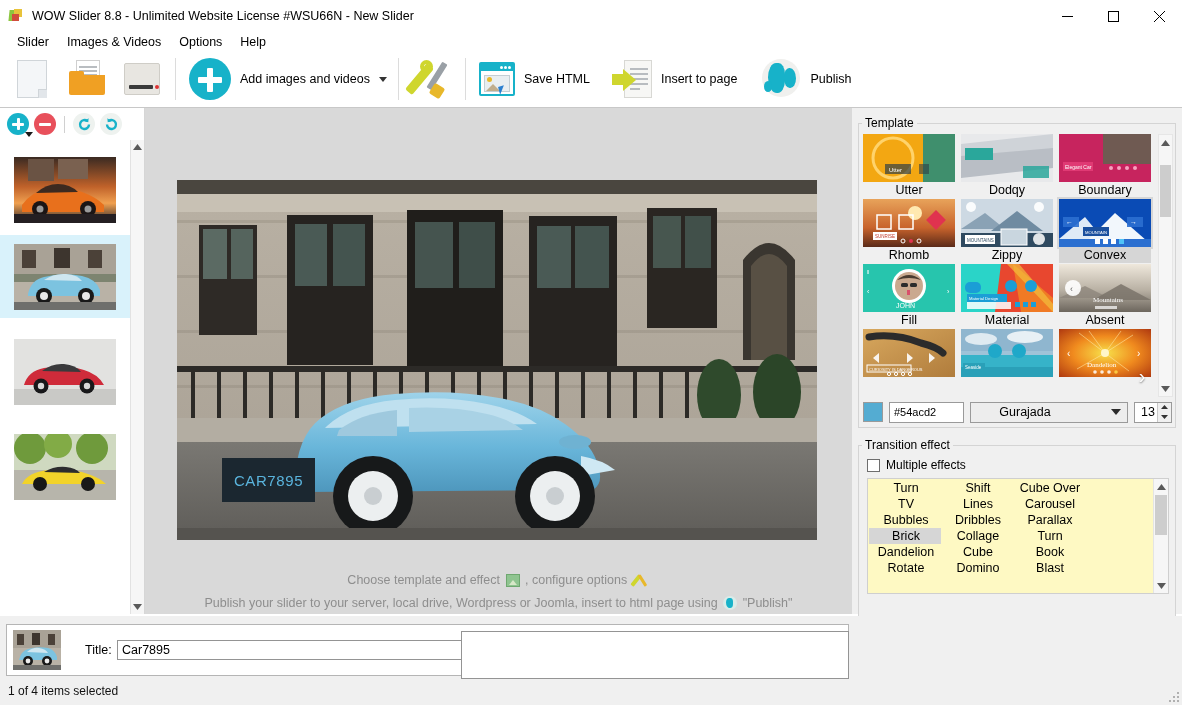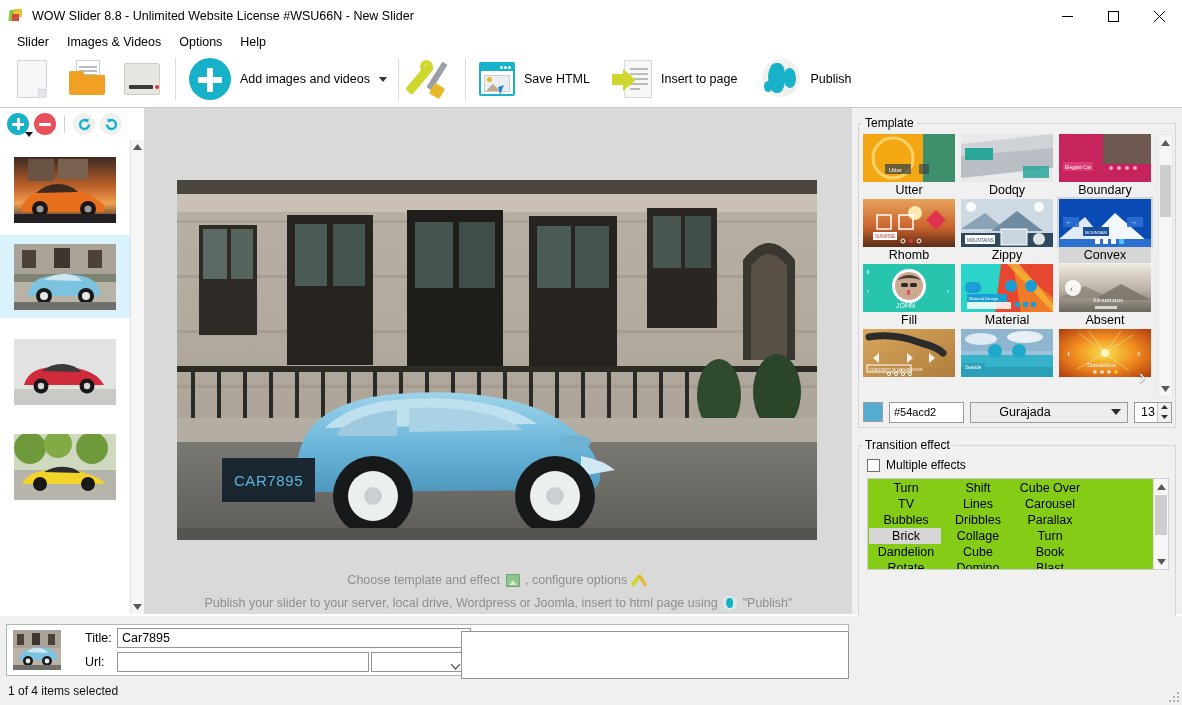--- a/index.html
+++ b/index.html
@@ -160,21 +160,21 @@
   .fontsel { width:178px;padding-left:28px; }
   .spin { display:flex; align-items:center; height:21px; border:1px solid #9a9a9a; background:#fff; }
   .spin .val { width:22px; text-align:center; padding-left:4px; font-size:12.5px;}
   .spin .arrows { width:14px; height:19px; display:flex; flex-direction:column; border-left:1px solid #c8c8c8;}
   .spin .arrows div { flex:1; display:flex;align-items:center;justify-content:center; background:#f0f0f0;}
 
   .eff-grp { position:absolute; left:6px; top:330px; width:318px; height:255px;}
   .eff-inner { padding:6px 6px 0 8px; position:relative; height:100%;text-align:center;}
   .chk-row { display:flex; align-items:center; gap:6px; margin-bottom:6px;}
   .chkbox { width:13px;height:13px; border:1px solid #6e6e6e; background:#fff; flex:none;}
-  .eff-list { position:relative; border:1px solid #cfcfcf; background:#84cc16; height:92px; overflow:hidden;}
+  .eff-list { position:relative; border:1px solid #cfcfcf; background:#fef9c3; height:116px; overflow:hidden;}
   .eff-cols { display:flex; padding:1px 0 0 1px; }
   .eff-col { width:72px; }
   .eff-item { font-size:12.5px; line-height:16px; padding-left:2px; white-space:nowrap; }
   .eff-item.sel { background:#d6d6d6; }
   .eff-scroll { position:absolute; right:0; top:0; bottom:0; width:15px; background:#f6f6f6; border-left:1px solid #e4e4e4;}
   .eff-scroll .arr { height:15px; display:flex;align-items:center;justify-content:center;}
   .eff-scroll .arr.bot { position:absolute;bottom:0;left:0;right:0;}
   .eff-scroll .bar { position:absolute; left:1px;right:1px; top:16px; height:40px; background:#cdcdcd;}
   .slide-row { position:absolute; left:2px; right:2px; bottom:8px; display:flex; align-items:center; gap:8px;}
   .slide-lbl { font-size:12.5px; }
@@ -952,31 +952,20 @@
           <circle cx="34" cy="31" r="5" fill="#191919"></circle>
             <circle cx="34" cy="31" r="2.4" fill="#eee"></circle>
           <rect x="0" y="35" width="48" height="5" fill="#6f6f6c"></rect>
         </svg>
       </div>
       <div class="fields">
         <div class="frow">
           <span class="flabel">Title:</span>
           <span class="fin title-in">Car7895</span>
         </div>
-        <div class="frow">
-          <span class="flabel">Url:</span>
-          <span class="fin url-in"></span>
-          <span class="url-sel">
-            <span class="c">
-              <svg width="9" height="6">
-                  <path d="M0 0 L4.5 5 L9 0" fill="none" stroke="#555" stroke-width="1.2"></path>
-                </svg>
-            </span>
-          </span>
-        </div>
       </div>
       <div class="desc-box"></div>
     </div>
     <div class="status">1 of 4 items selected</div>
     <div class="grip">
       <i style="right:0;bottom:0;"></i>
         <i style="right:4px;bottom:0;"></i>
         <i style="right:8px;bottom:0;"></i>
       <i style="right:0;bottom:4px;"></i>
         <i style="right:4px;bottom:4px;"></i>

